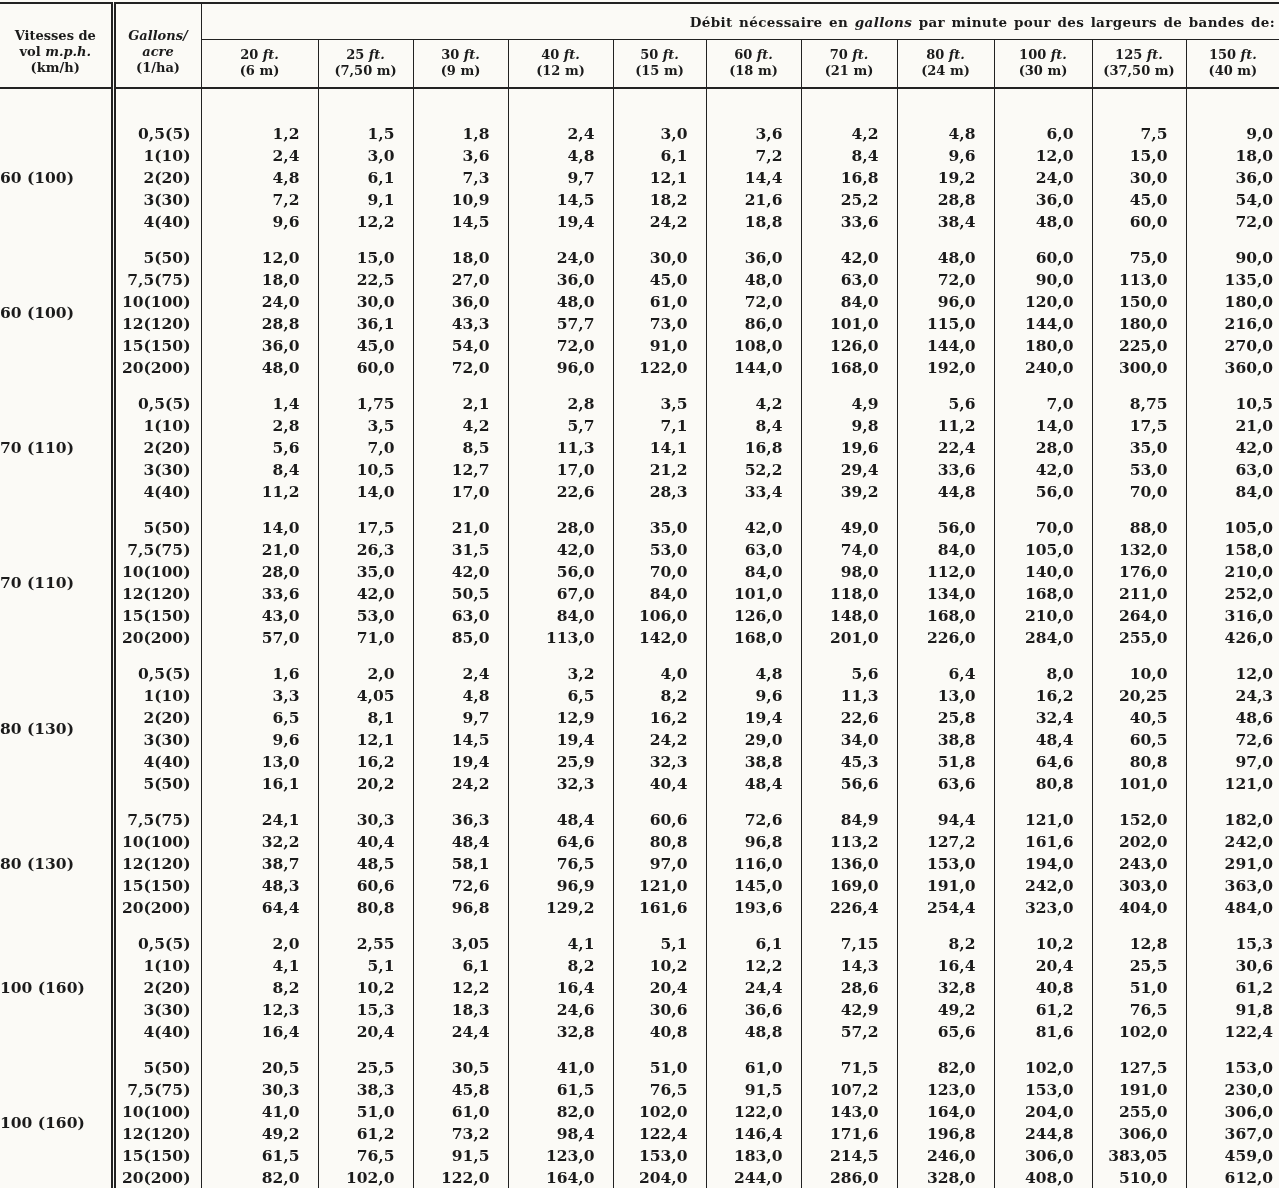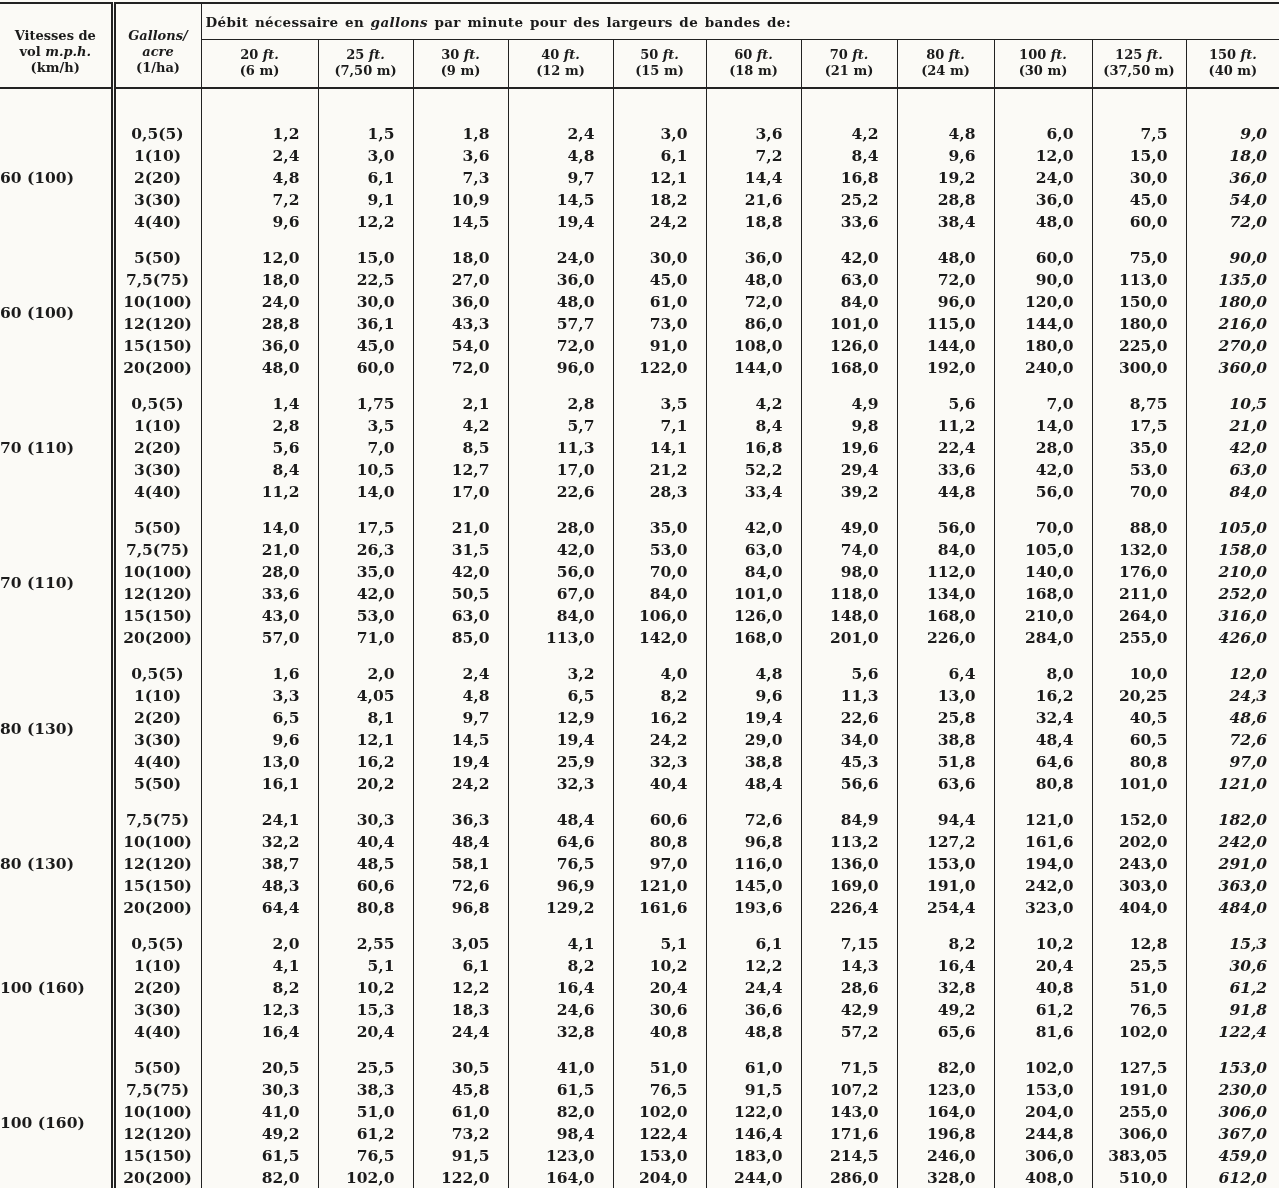--- a/index.html
+++ b/index.html
@@ -37,21 +37,21 @@
   
   .bl        { border-left: 1.3px solid #222; }
   .bl-double { border-left: 5px double #222; }
 
   
   thead th { vertical-align: middle; font-size: 13px; }
   .hb { border-bottom: 2.5px solid #222; }
   .hstack { text-align: center; line-height: 16px; padding: 4px 2px; margin-top: 12px; }
   th.span-h {
     border-bottom: 1.5px solid #222;
-    text-align: left;
+    text-align: right;
     font-size: 13.5px;
     letter-spacing: 0.35px;
     word-spacing: 1.5px;
     padding: 10px 4px 9px 4px;
   }
   th.wcol {
     text-align: center;
     line-height: 16px;
     padding: 7px 0 8px 0;
     margin-top: 15px;
@@ -68,28 +68,28 @@
   tr.spacer.first td { height: 34px; }
 
   td.speed {
     text-align: left;
     vertical-align: middle;
     font-size: 15.5px;
   }
   td.ratecell { vertical-align: middle; }
   .rate-wrap {
     display: flex;
-    justify-content: center;
+    justify-content: flex-end;
     padding: 0 10px 0 9px;
   }
   td.num {
     text-align: right;
     padding-right: 18px;
   }
-  td.num.last { padding-right: 12px; font-style: italic; }
+  td.num.last { padding-right: 6px; }
 </style>
 </head>
 <body>
 
 <div class="page">
   <table class="grid">
     <colgroup>
       <col style="width:113px">
         <col style="width:88px">
       <col style="width:117px">

